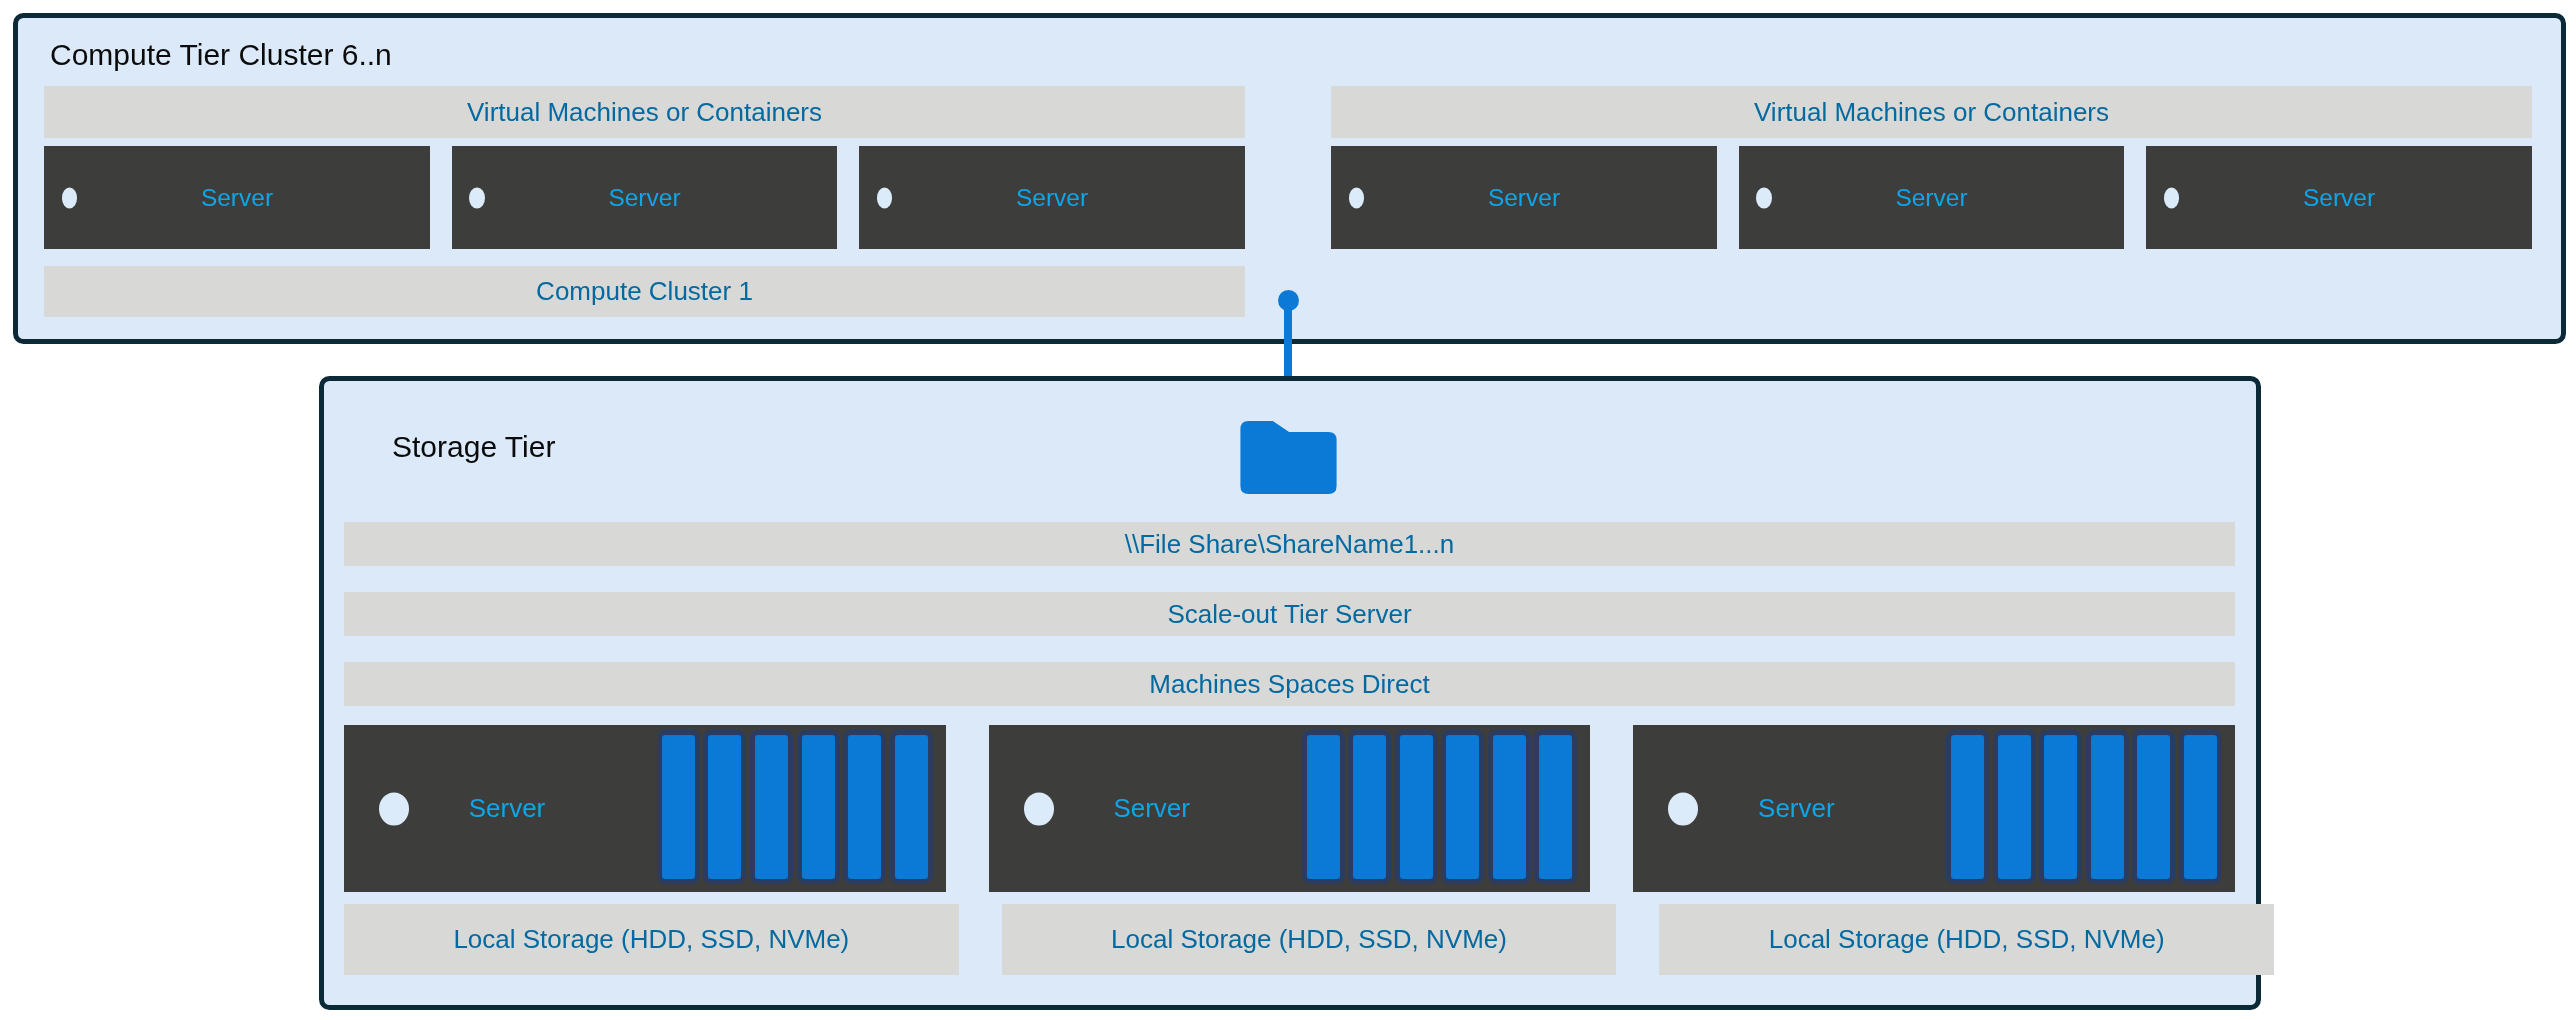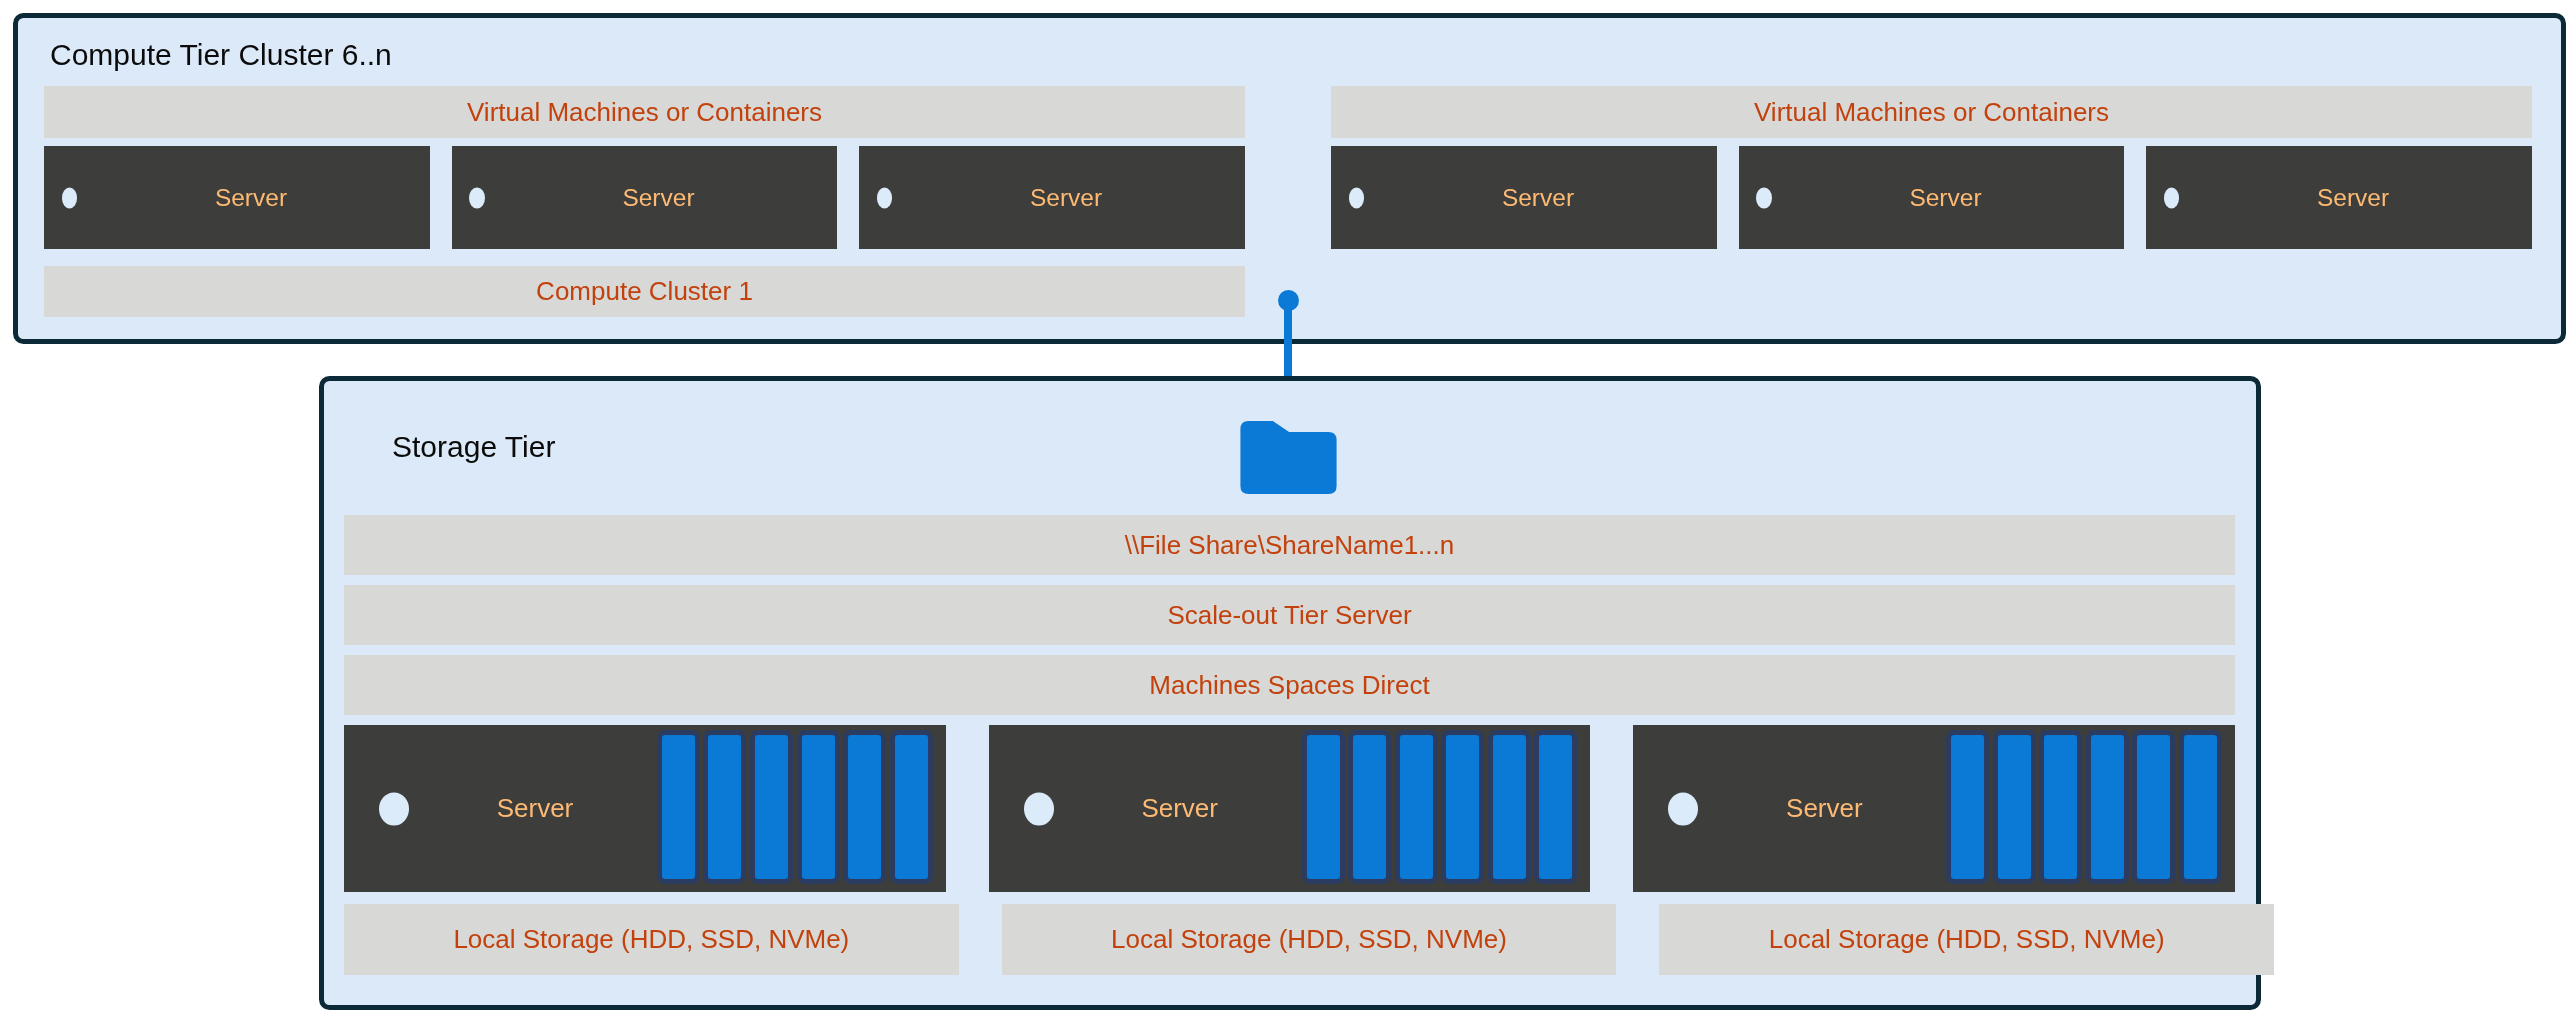--- a/index.html
+++ b/index.html
@@ -11,46 +11,46 @@
             border:5.2px solid #0c2938;border-radius:10.5px;}
   #compute-box{left:13.4px;top:13.4px;width:2553px;height:331px;}
   #storage-box{left:319px;top:376px;width:1942px;height:634px;}
 
   .tier-title{position:absolute;font-size:30px;line-height:1.1;color:#0b0b0b;white-space:nowrap;}
   #compute-title{left:50px;top:38px;}
   #storage-title{left:392px;top:430px;}
 
   
   .gray-bar{background:#d8d8d6;display:flex;align-items:center;justify-content:center;
-            font-size:26px;color:#c2410c;white-space:nowrap;}
+            font-size:26px;color:#0369a1;white-space:nowrap;}
 
   
   .cluster-group{position:absolute;top:86px;width:1201px;display:flex;flex-direction:column;}
   #cluster-left{left:44px;}
   #cluster-right{left:1331px;}
   .cluster-group .hdr{height:52px;}
   .server-row{margin-top:8.2px;height:103px;display:flex;gap:21.6px;}
   .cluster-group .ftr{margin-top:17px;height:51px;}
 
   .server-box{position:relative;background:#3d3d3b;flex:1;}
   .server-label{position:absolute;inset:0;display:flex;align-items:center;justify-content:center;
-                color:#fdba74;font-size:24.5px;padding-left:28px;}
+                color:#0ea5e9;font-size:24.5px;}
   .dot{position:absolute;top:50%;transform:translateY(-50%);border-radius:50%;background:#dcebfa;}
   .dot.small{left:17.5px;width:15.7px;height:21px;}
   .dot.big{left:35px;width:30px;height:33px;}
 
   
   .conn-line{position:absolute;left:1284px;top:301px;width:8.2px;height:113px;background:#0b7ad6;}
   .conn-dot{position:absolute;border-radius:50%;background:#0b7ad6;}
   .conn-dot.top{left:1278px;top:290px;width:21px;height:21px;}
   .conn-dot.bottom{left:1279px;top:403px;width:19px;height:19px;}
   .folder-wrap{position:absolute;left:1240px;top:421px;width:97px;height:73px;}
 
   
-  .layer-bar{position:absolute;left:344px;width:1891px;height:60px;}
+  .layer-bar{position:absolute;left:344px;width:1891px;height:44px;margin-top:7px;}
   #layer-0{top:515px;}
   #layer-1{top:585px;}
   #layer-2{top:655px;}
 
   
   .storage-row{position:absolute;left:344px;top:725px;width:1891px;height:167px;display:flex;gap:43px;}
   .storage-col{flex:1;position:relative;background:#3d3d3b;}
   .storage-col .server-label{left:87px;right:auto;width:152px;font-size:26px;}
   .disks{position:absolute;left:52%;right:13px;top:4.7px;bottom:8.2px;display:flex;gap:3.5px;}
   .disk{flex:1;box-sizing:border-box;background:#0b7ad6;border:5.8px solid #2a3c62;border-radius:8.2px;}

